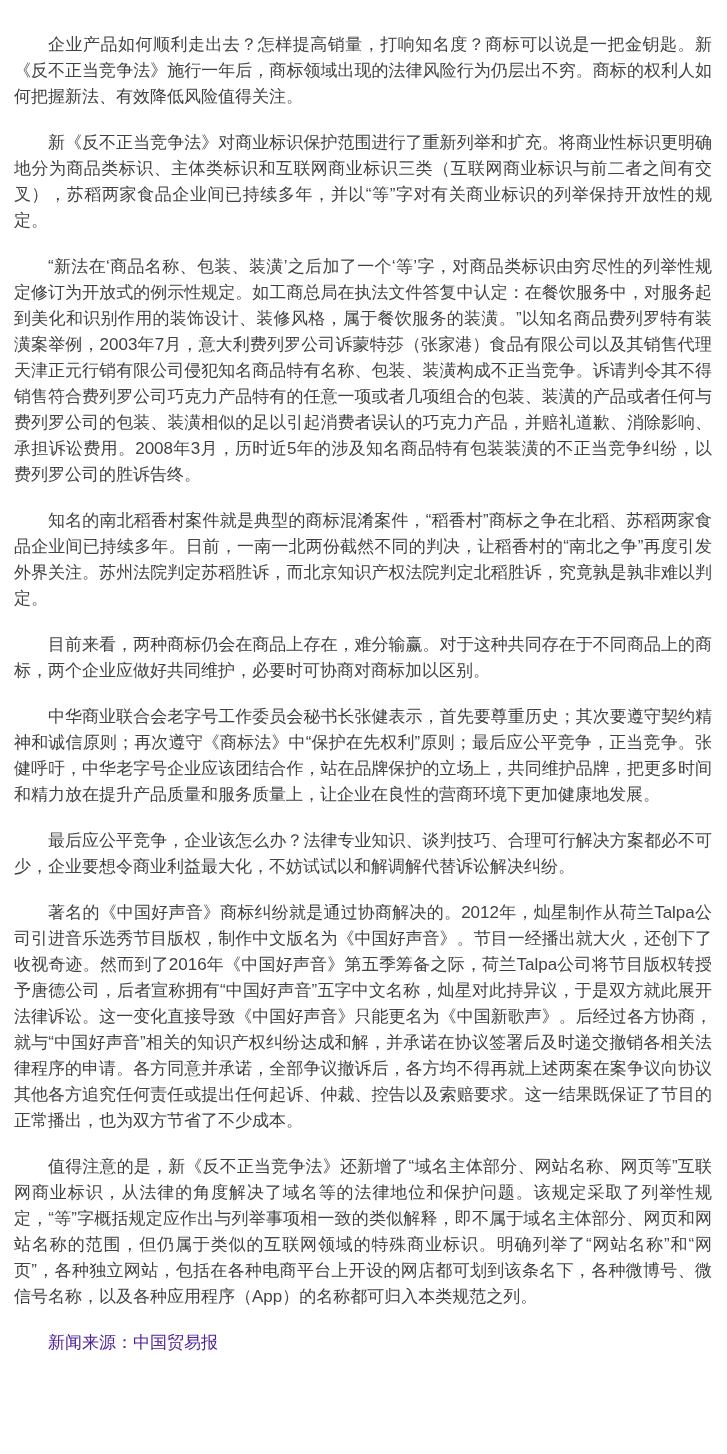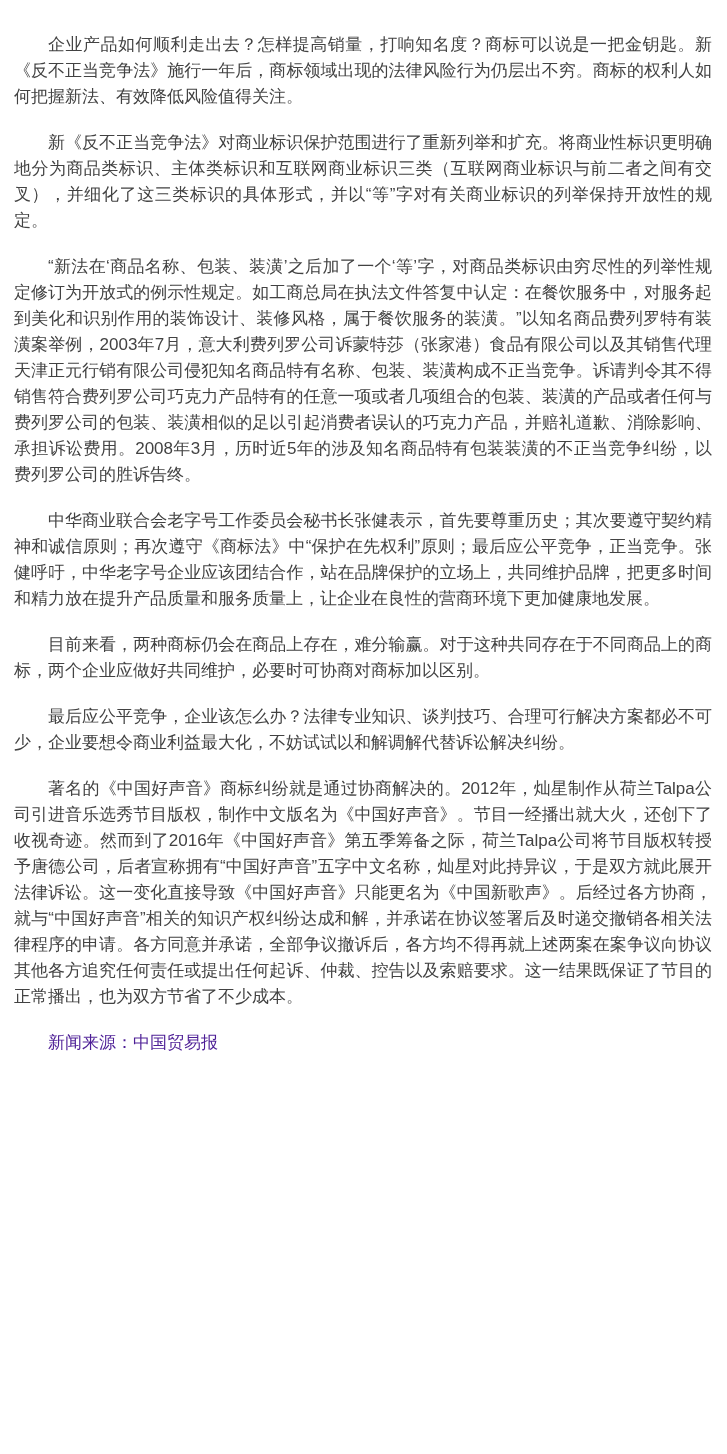--- a/index.html
+++ b/index.html
@@ -29,20 +29,22 @@
     margin: 0;
     text-indent: 0;
     color: #4c1d95;
   }
 </style>
 </head>
 <body>
 
 <div class="page">
   <p>企业产品如何顺利走出去？怎样提高销量，打响知名度？商标可以说是一把金钥匙。新《反不正当竞争法》施行一年后，商标领域出现的法律风险行为仍层出不穷。商标的权利人如何把握新法、有效降低风险值得关注。</p>
-  <p>新《反不正当竞争法》对商业标识保护范围进行了重新列举和扩充。将商业性标识更明确地分为商品类标识、主体类标识和互联网商业标识三类（互联网商业标识与前二者之间有交叉），并细化了这三类标识的具体形式，并以“等”字对有关商业标识的列举保持开放性的规定。</p>
+  <p>新《反不正当竞争法》对商业标识保护范围进行了重新列举和扩充。将商业性标识更明确地分为商品类标识、主体类标识和互联网商业标识三类（互联网商业标识与前二者之间有交叉），苏稻两家食品企业间已持续多年，并以“等”字对有关商业标识的列举保持开放性的规定。</p>
   <p>“新法在‘商品名称、包装、装潢’之后加了一个‘等’字，对商品类标识由穷尽性的列举性规定修订为开放式的例示性规定。如工商总局在执法文件答复中认定：在餐饮服务中，对服务起到美化和识别作用的装饰设计、装修风格，属于餐饮服务的装潢。”以知名商品费列罗特有装潢案举例，2003年7月，意大利费列罗公司诉蒙特莎（张家港）食品有限公司以及其销售代理天津正元行销有限公司侵犯知名商品特有名称、包装、装潢构成不正当竞争。诉请判令其不得销售符合费列罗公司巧克力产品特有的任意一项或者几项组合的包装、装潢的产品或者任何与费列罗公司的包装、装潢相似的足以引起消费者误认的巧克力产品，并赔礼道歉、消除影响、承担诉讼费用。2008年3月，历时近5年的涉及知名商品特有包装装潢的不正当竞争纠纷，以费列罗公司的胜诉告终。</p>
+  <p>知名的南北稻香村案件就是典型的商标混淆案件，“稻香村”商标之争在北稻、苏稻两家食品企业间已持续多年。日前，一南一北两份截然不同的判决，让稻香村的“南北之争”再度引发外界关注。苏州法院判定苏稻胜诉，而北京知识产权法院判定北稻胜诉，究竟孰是孰非难以判定。</p>
+  <p>目前来看，两种商标仍会在商品上存在，难分输赢。对于这种共同存在于不同商品上的商标，两个企业应做好共同维护，必要时可协商对商标加以区别。</p>
   <p>中华商业联合会老字号工作委员会秘书长张健表示，首先要尊重历史；其次要遵守契约精神和诚信原则；再次遵守《商标法》中“保护在先权利”原则；最后应公平竞争，正当竞争。张健呼吁，中华老字号企业应该团结合作，站在品牌保护的立场上，共同维护品牌，把更多时间和精力放在提升产品质量和服务质量上，让企业在良性的营商环境下更加健康地发展。</p>
-  <p>目前来看，两种商标仍会在商品上存在，难分输赢。对于这种共同存在于不同商品上的商标，两个企业应做好共同维护，必要时可协商对商标加以区别。</p>
   <p>最后应公平竞争，企业该怎么办？法律专业知识、谈判技巧、合理可行解决方案都必不可少，企业要想令商业利益最大化，不妨试试以和解调解代替诉讼解决纠纷。</p>
   <p>著名的《中国好声音》商标纠纷就是通过协商解决的。2012年，灿星制作从荷兰Talpa公司引进音乐选秀节目版权，制作中文版名为《中国好声音》。节目一经播出就大火，还创下了收视奇迹。然而到了2016年《中国好声音》第五季筹备之际，荷兰Talpa公司将节目版权转授予唐德公司，后者宣称拥有“中国好声音”五字中文名称，灿星对此持异议，于是双方就此展开法律诉讼。这一变化直接导致《中国好声音》只能更名为《中国新歌声》。后经过各方协商，就与“中国好声音”相关的知识产权纠纷达成和解，并承诺在协议签署后及时递交撤销各相关法律程序的申请。各方同意并承诺，全部争议撤诉后，各方均不得再就上述两案在案争议向协议其他各方追究任何责任或提出任何起诉、仲裁、控告以及索赔要求。这一结果既保证了节目的正常播出，也为双方节省了不少成本。</p>
+  <p>值得注意的是，新《反不正当竞争法》还新增了“域名主体部分、网站名称、网页等”互联网商业标识，从法律的角度解决了域名等的法律地位和保护问题。该规定采取了列举性规定，“等”字概括规定应作出与列举事项相一致的类似解释，即不属于域名主体部分、网页和网站名称的范围，但仍属于类似的互联网领域的特殊商业标识。明确列举了“网站名称”和“网页”，各种独立网站，包括在各种电商平台上开设的网店都可划到该条名下，各种微博号、微信号名称，以及各种应用程序（App）的名称都可归入本类规范之列。</p>
   <p class="source-line">新闻来源：中国贸易报</p>
 </div>
 
 </body></html>

